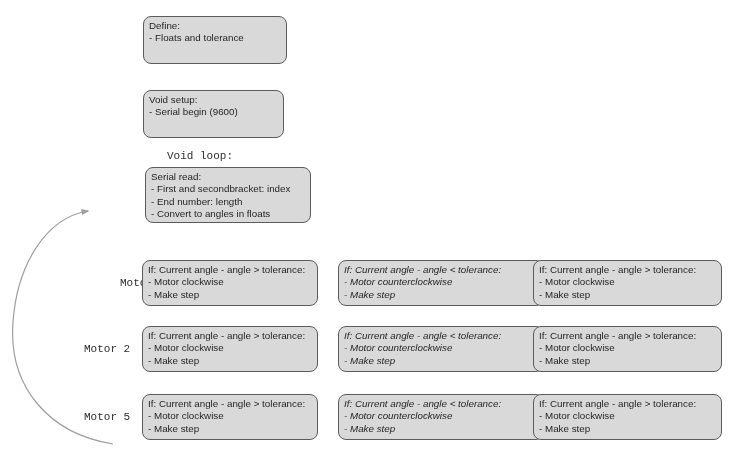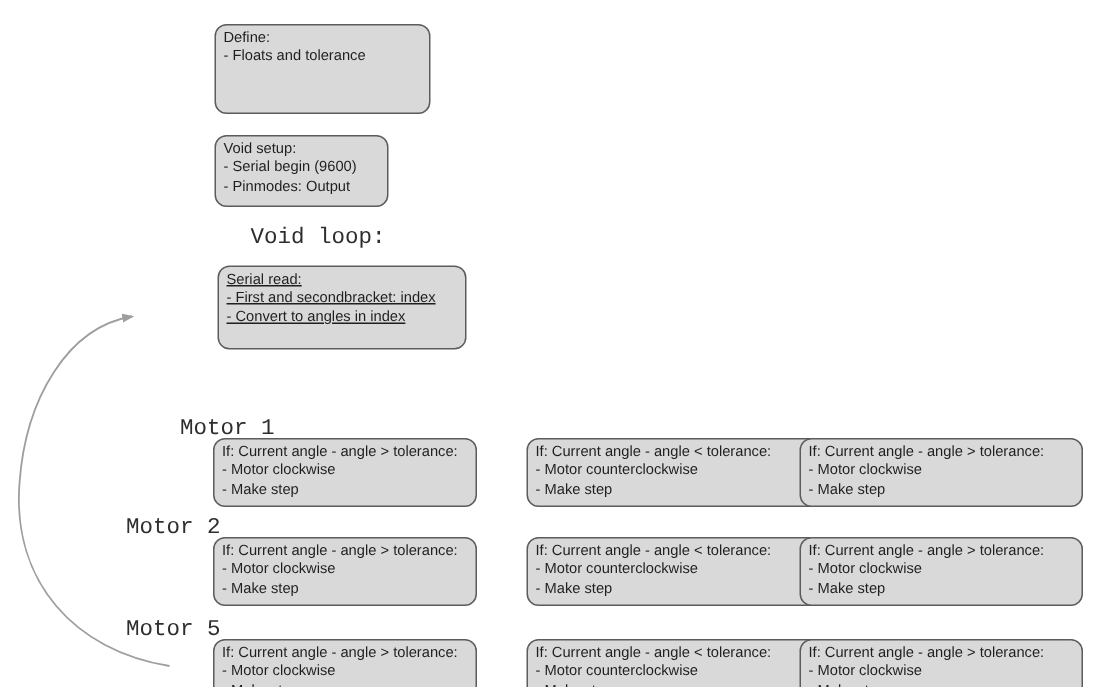--- a/index.html
+++ b/index.html
@@ -33,36 +33,36 @@
     color: #1f1f1f;
     font-size: 9.8px;
     line-height: 12.4px;
   }
   .box .bl {
     white-space: nowrap;
   }
   .mono {
     position: absolute;
     font-family: "Liberation Mono", monospace;
-    font-size: 15px;
+    font-size: 11px;
     color: #2e2e2e;
     white-space: nowrap;
   }
   
-  .b-define      { left: 143px; top: 16px;  width: 144px; height: 60px; }
-  .b-setup       { left: 143px; top: 90px;  width: 116px; height: 48px; }
+  .b-define      { left: 143px; top: 16px;  width: 144px; height: 48px; }
+  .b-setup       { left: 143px; top: 90px;  width: 141px; height: 48px; }
   .loop-label    { left: 167px; top: 150px; }
-  .b-serial      { left: 145px; top: 177px; width: 166px; height: 56px; text-decoration: underline; }
+  .b-serial      { left: 145px; top: 167px; width: 166px; height: 56px; }
   
   .r0 { top: 260px; }
   .r1 { top: 326px; }
   .r2 { top: 394px; }
-  .cond { height: 46px; margin-top: 32px; }
+  .cond { height: 46px; }
   .c0 { left: 142px; width: 176px; }
-  .c1 { left: 351px; width: 206px; }
+  .c1 { left: 338px; width: 206px; font-style: italic; }
   .c2 { left: 533px; width: 189px; }
   .ml0 { left: 100px; top: 277px; padding-left: 20px; }
   .ml1 { left: 84px; top: 343px; }
   .ml2 { left: 84px; top: 411px; }
 </style>
 </head>
 <body>
 
 <div class="canvas">
 
@@ -76,29 +76,29 @@
   </svg>
 
   <div class="box b-define">
     <div class="bl">Define:</div>
     <div class="bl">- Floats and tolerance</div>
   </div>
 
   <div class="box b-setup">
     <div class="bl">Void setup:</div>
     <div class="bl">- Serial begin (9600)</div>
-    <div class="bl">- Pinmodes: Output</div>
   </div>
 
   <div class="mono loop-label">Void loop:</div>
 
   <div class="box b-serial">
     <div class="bl">Serial read:</div>
     <div class="bl">- First and secondbracket: index</div>
-    <div class="bl">- Convert to angles in index</div>
+    <div class="bl">- End number: length</div>
+    <div class="bl">- Convert to angles in floats</div>
   </div>
 
   <div class="mono ml0">Motor 1</div>
   <div class="box cond r0 c0">
     <div class="bl">If: Current angle - angle &gt; tolerance:</div>
     <div class="bl">- Motor clockwise</div>
     <div class="bl">- Make step</div>
   </div>
   <div class="box cond r0 c1">
     <div class="bl">If: Current angle - angle &lt; tolerance:</div>

